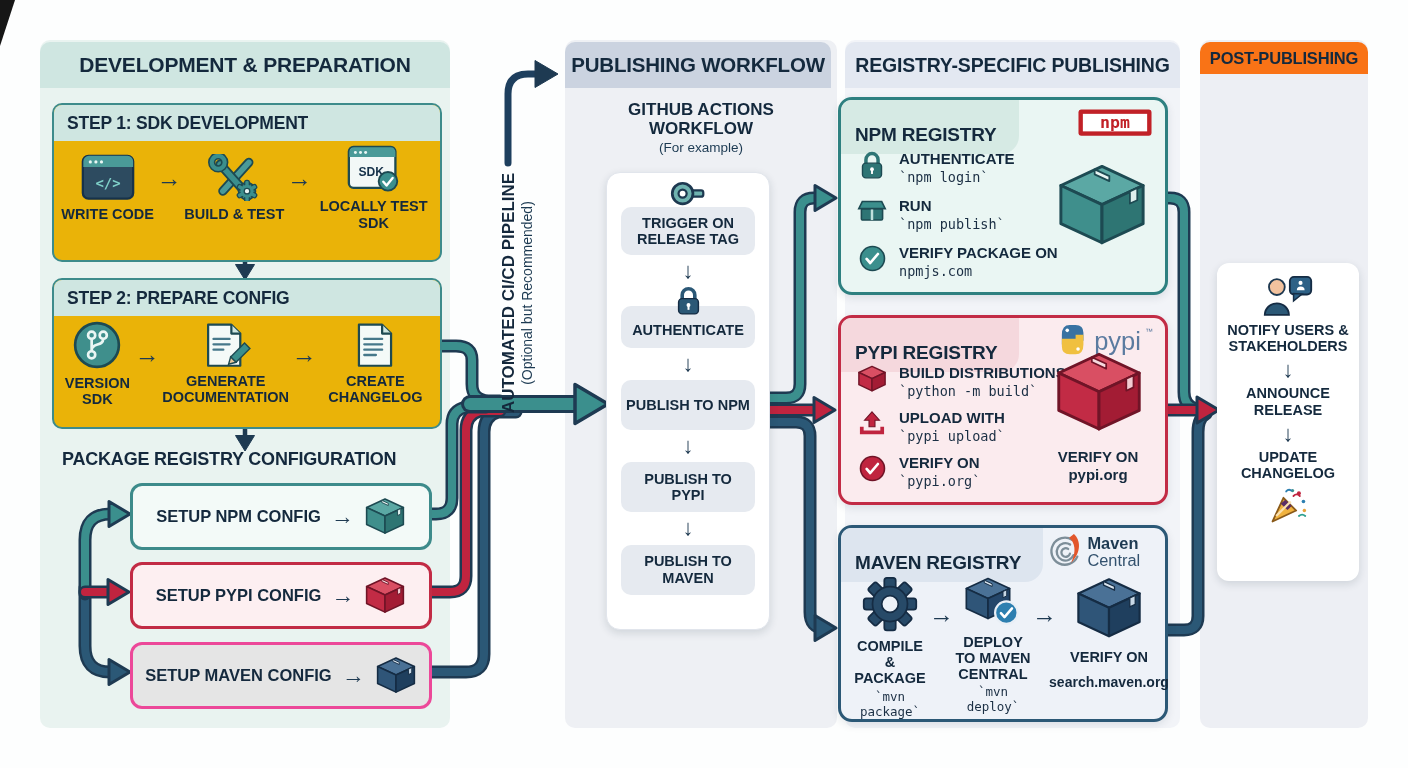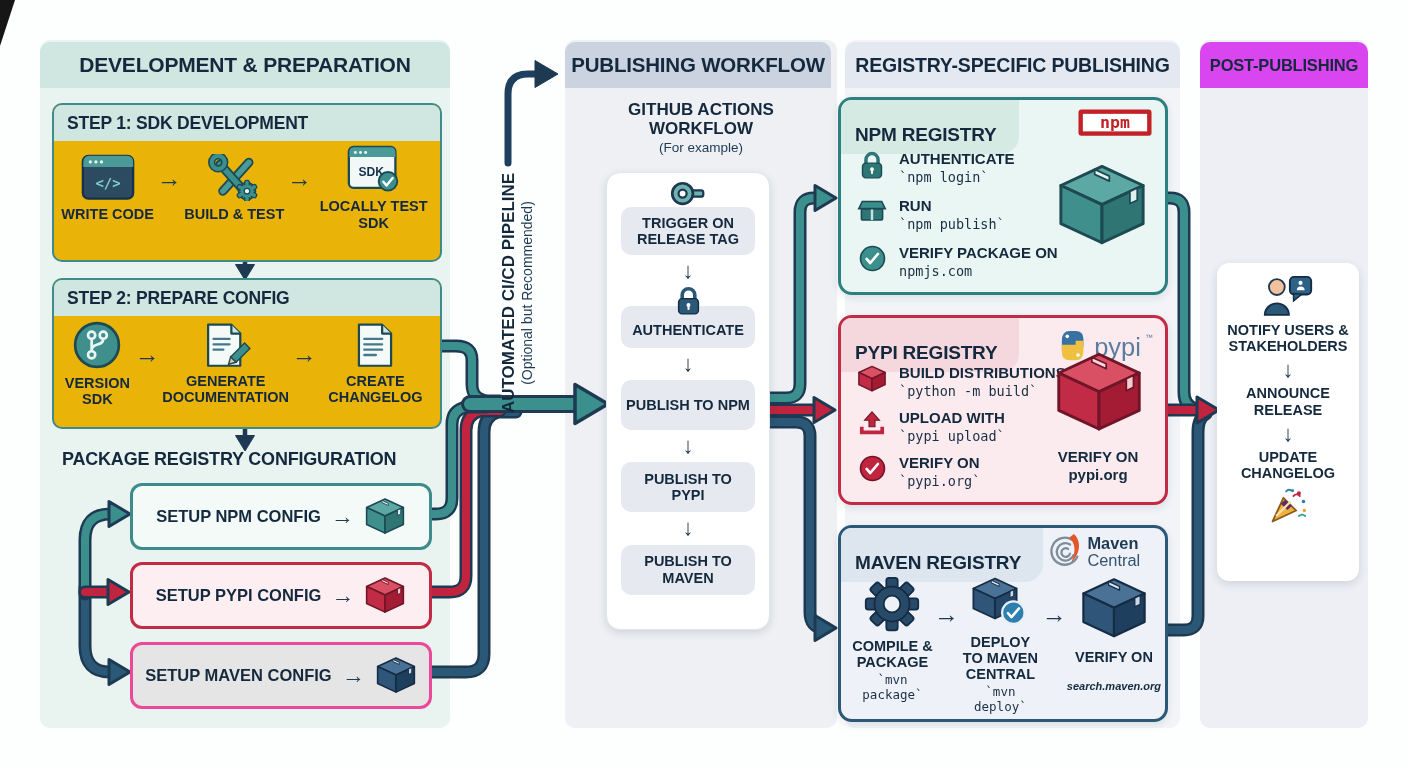--- a/index.html
+++ b/index.html
@@ -57,25 +57,25 @@
   .reg-row{display:flex;align-items:flex-start;gap:12px;}
   .reg-row .ic{width:30px;display:flex;justify-content:center;flex:none;margin-top:1px;}
   .reg-row .lbl{font-weight:700;font-size:15px;line-height:1.1;}
   .reg-row .code{font-family:"DejaVu Sans Mono",monospace;font-size:13.5px;color:#1b2f44;margin-top:2px;}
   .reg-pkg{position:absolute;}
   .pkg-caption{position:absolute;text-align:center;font-weight:700;font-size:15px;line-height:1.2;}
   .mv-row{position:absolute;left:10px;top:48px;width:310px;display:flex;align-items:flex-start;justify-content:space-around;}
   .mv-item{display:flex;flex-direction:column;align-items:center;text-align:center;width:104px;}
   .mv-item .lbl{font-weight:700;font-size:14.5px;line-height:1.12;margin-top:6px;}
   .mv-item .code{font-family:"DejaVu Sans Mono",monospace;font-size:12.5px;color:#1b2f44;margin-top:2px;}
-  .mv-item .site{font-weight:700;font-size:11px;margin-top:14px;font-style:italic;}
+  .mv-item .site{font-weight:700;font-size:14px;margin-top:8px;}
   .mv-arrow{font-size:25px;font-weight:700;color:#1e3a52;margin-top:24px;}
   
   .panel-post{left:1200px;top:40px;width:168px;height:688px;background:#edeff4;}
-  .band-post{position:absolute;left:1200px;top:42px;width:168px;height:46px;background:#d946ef;font-size:16.5px;}
+  .band-post{position:absolute;left:1200px;top:42px;width:168px;height:32px;background:#f97316;font-size:16.5px;}
   .post-card{position:absolute;left:1217px;top:263px;width:142px;height:318px;background:#ffffff;border-radius:12px;
              box-shadow:0 3px 9px rgba(20,40,60,.14);display:flex;flex-direction:column;align-items:center;
              padding-top:12px;z-index:2;box-sizing:border-box;}
   .post-step{text-align:center;font-weight:700;font-size:14.5px;line-height:1.15;width:126px;}
   
   .arrows{position:absolute;left:0;top:0;z-index:1;}
   .lo{fill:none;stroke:#1e3a52;stroke-width:13;stroke-linecap:round;}
   .lc{fill:none;stroke-width:8;stroke-linecap:round;}
   .bo{fill:none;stroke:#1e3a52;stroke-width:18;stroke-linecap:round;}
   .bc{fill:none;stroke-width:12;stroke-linecap:round;}
@@ -394,21 +394,21 @@
           <polygon points="32,29 60,16 60,42 32,55" fill="#2e7573"></polygon>
           <polygon points="27,5 37,9.6 37,13 27,8.4" fill="#e8f4f2" stroke-width="1.2"></polygon>
           <polygon points="51,20 56,17.7 56,26 51,28.3" fill="#dff0ee" stroke-width="1.2"></polygon>
         </g>
       </svg>
     </div>
   </div>
 
   <div class="reg-box reg-pypi">
     <div class="reg-head">PYPI REGISTRY</div>
-    <div class="reg-logo" style="top:12px;">
+    <div class="reg-logo" style="top:6px;">
       <svg viewBox="0 0 100 34" width="98">
         <path fill="#3872a2" d="M15,1 h6 q8,0 8,8 v8 h-14 v4 h-8 v-10 q0,-10 8,-10 z"></path>
         <circle cx="12.5" cy="6.5" r="1.8" fill="#ffffff"></circle>
         <path fill="#f0c040" d="M21,31 h-6 q-8,0 -8,-8 v-8 h14 v-4 h8 v10 q0,10 -8,10 z"></path>
         <circle cx="23.5" cy="25.5" r="1.8" fill="#ffffff"></circle>
         <text x="40" y="27" font-family="Liberation Sans, sans-serif" font-size="26" font-weight="400" fill="#5b7ba0">pypi</text>
         <text x="92" y="10" font-family="Liberation Sans, sans-serif" font-size="8" fill="#5b7ba0">™</text>
       </svg>
     </div>
     <div class="reg-rows" style="top:46px;gap:9px;">

